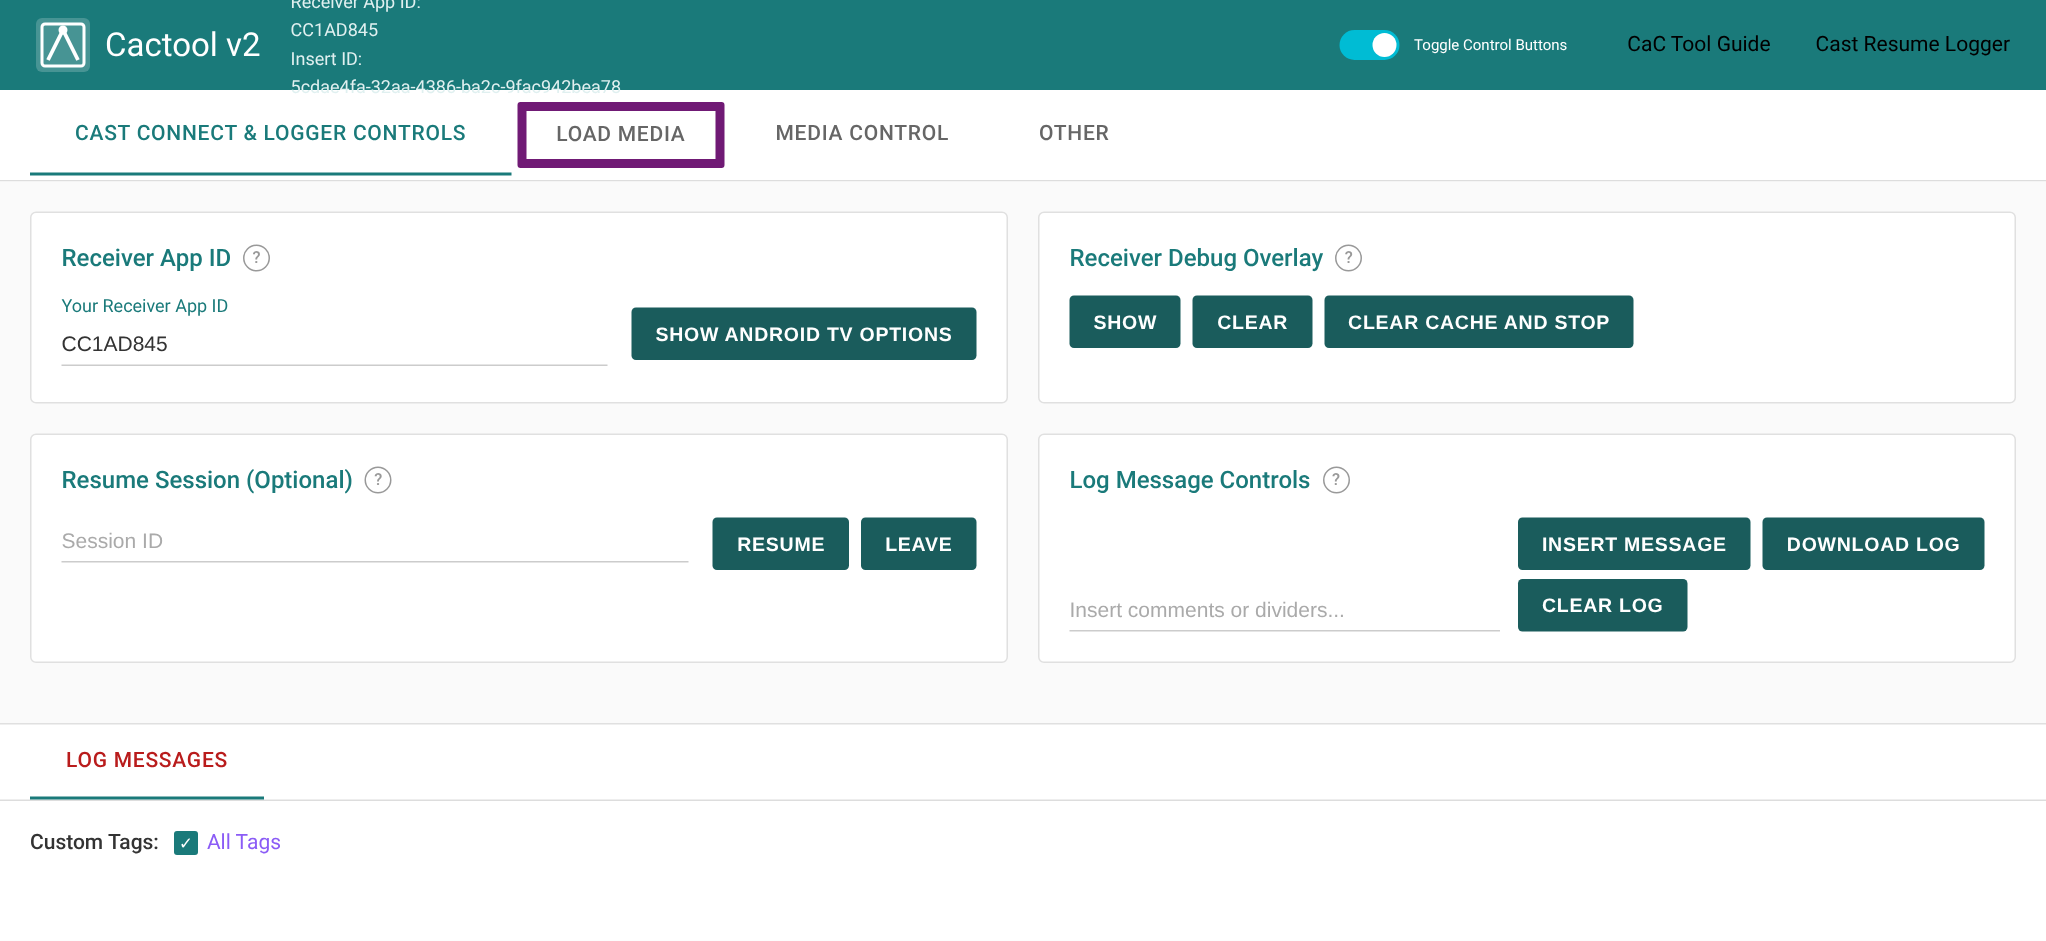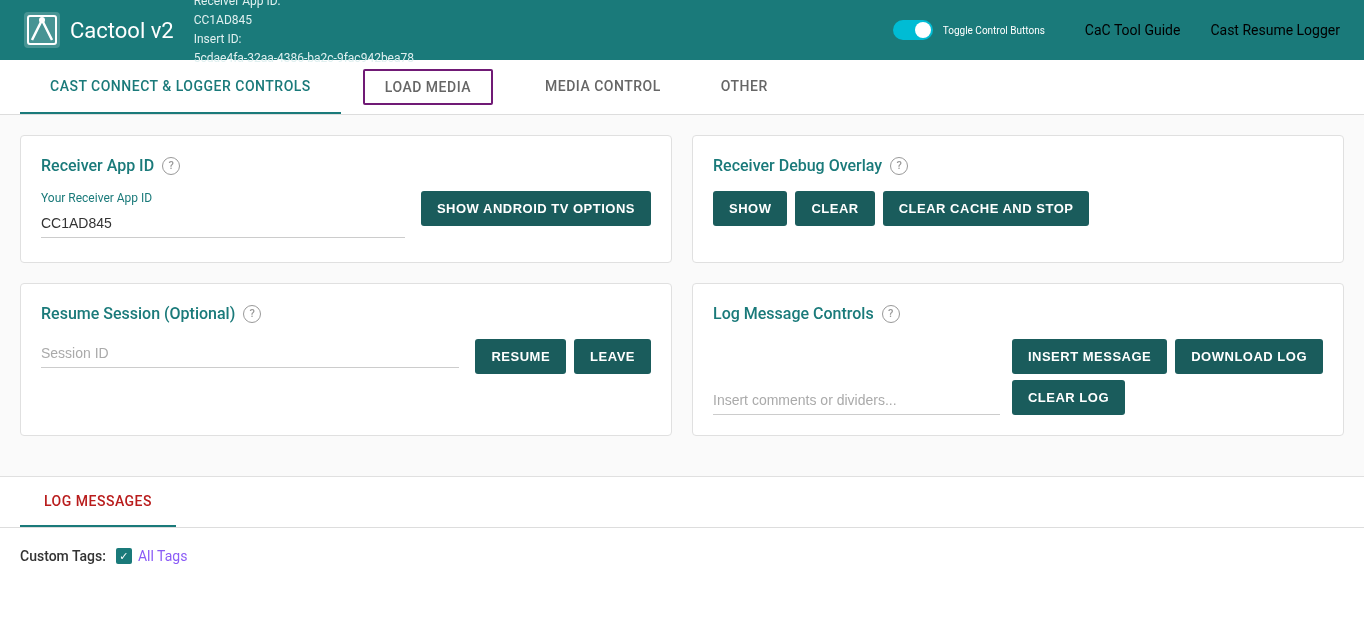--- a/index.html
+++ b/index.html
@@ -85,23 +85,23 @@
       cursor: pointer;
       border-bottom: 2px solid transparent;
       letter-spacing: 0.5px;
       text-transform: uppercase;
     }
     .tab.active {
       color: #1a7a7a;
       border-bottom: 2px solid #1a7a7a;
     }
     .tab.highlighted {
-      border: 2px solid #701a75;
+      border: 6px solid #701a75;
       color: #666;
-      margin: 8px 22px;
+      margin: 8px 4px;
       padding: 8px 20px;
       border-radius: 2px;
     }
 
     
     .main-content {
       padding: 20px;
       background: #fafafa;
     }
 
@@ -184,21 +184,21 @@
       text-transform: uppercase;
     }
 
     .btn-dark {
       background: #1a5c5c;
       color: white;
     }
 
     .input-row {
       display: flex;
-      align-items: flex-start;
+      align-items: center;
       gap: 16px;
     }
 
     .input-wrapper {
       flex: 1;
     }
 
     
     .log-input {
       flex: 1;

